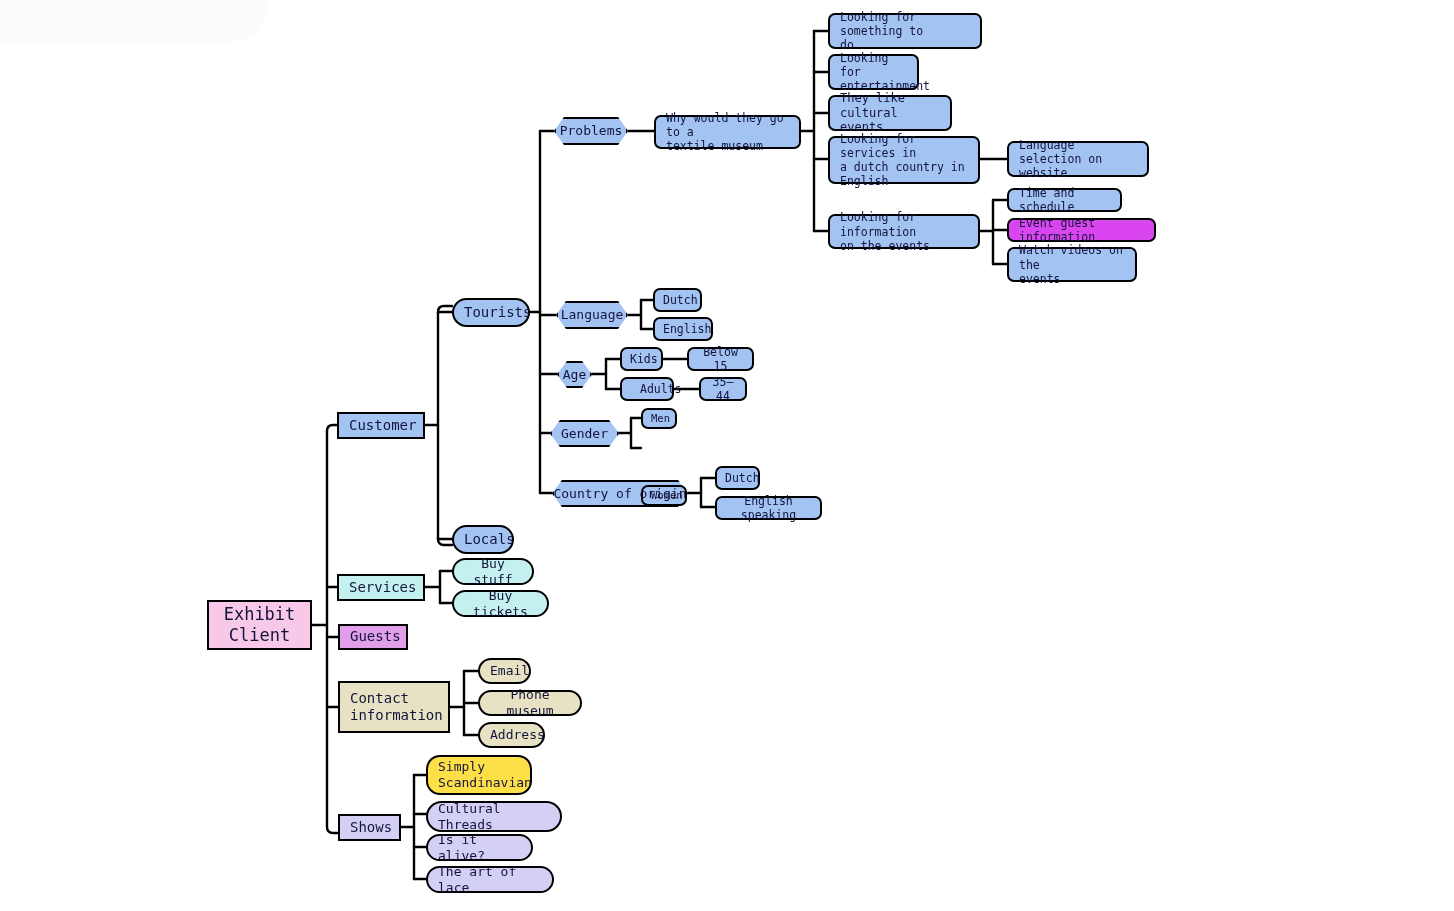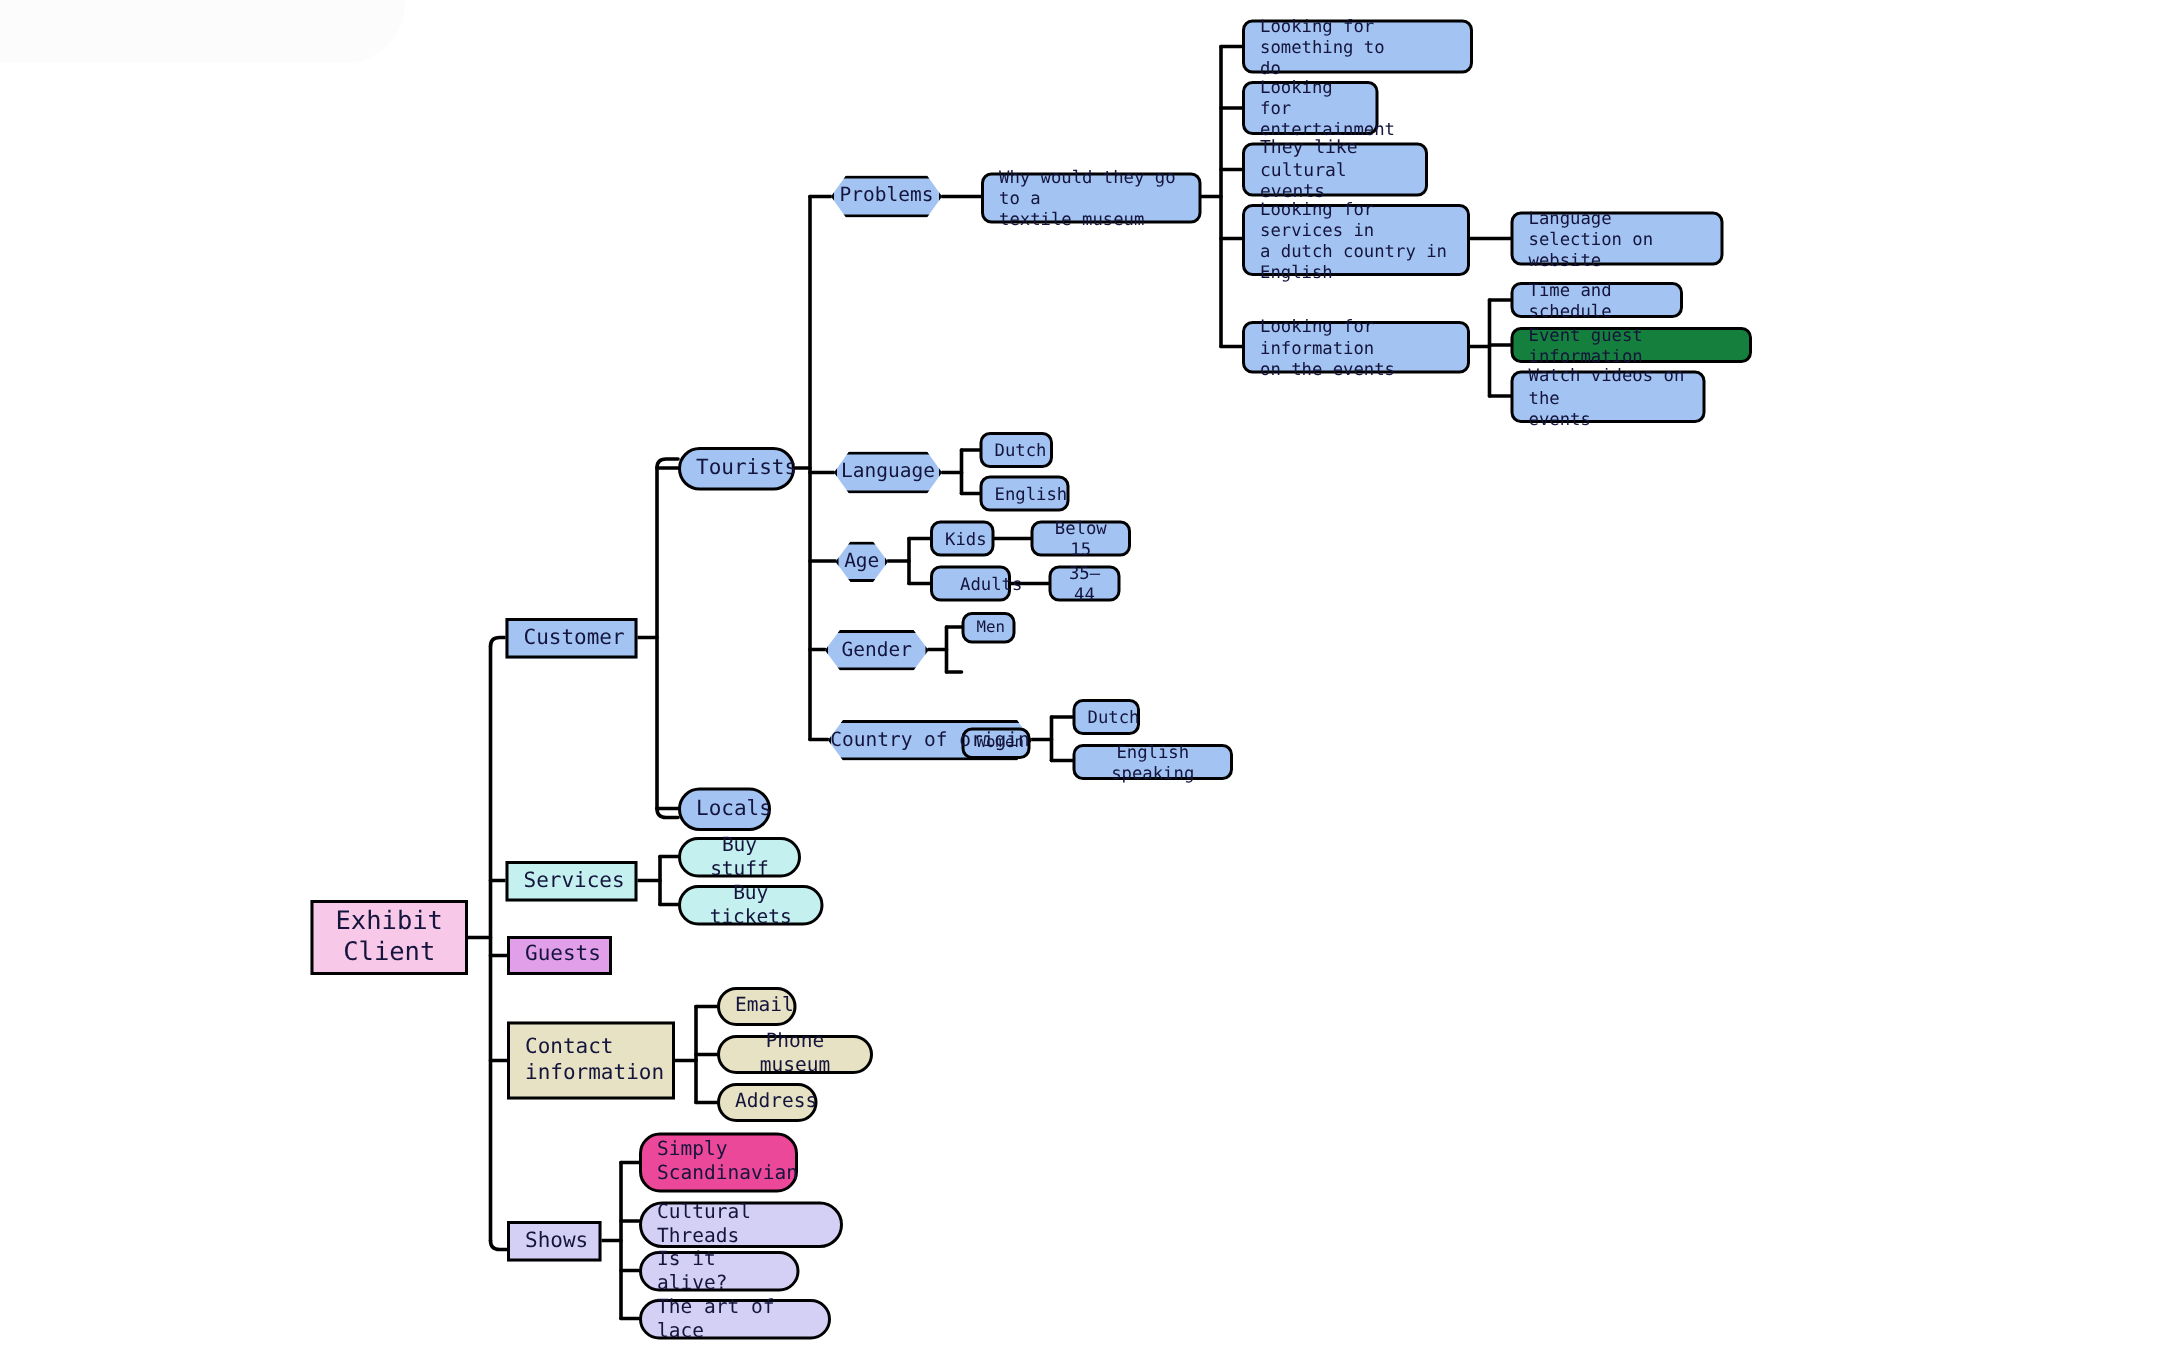--- a/index.html
+++ b/index.html
@@ -270,21 +270,21 @@
 
   <div class="node sh-round pad-lr" style="left:1007px; top:141px; width:142px; height:36px; background:#a3c4f3; font-size:11.5px;">
     <span class="lbl">Language selection on
 website</span>
   </div>
 
   <div class="node sh-round pad-lr" style="left:1007px; top:188px; width:115px; height:24px; background:#a3c4f3; font-size:11.5px;">
     <span class="lbl">Time and schedule</span>
   </div>
 
-  <div class="node sh-round pad-lr" style="left:1007px; top:218px; width:161px; height:24px; background:#15803d; font-size:11.5px;">
+  <div class="node sh-round pad-lr" style="left:1007px; top:218px; width:149px; height:24px; background:#d946ef; font-size:11.5px;">
     <span class="lbl">Event guest information</span>
   </div>
 
   <div class="node sh-round pad-lr" style="left:1007px; top:247px; width:130px; height:35px; background:#a3c4f3; font-size:11.5px;">
     <span class="lbl">Watch videos on the
 events</span>
   </div>
 
   <div class="node sh-round pad-tight" style="left:653px; top:288px; width:49px; height:24px; background:#a3c4f3; font-size:11.5px; justify-content:center;">
     <span class="lbl" style="text-align:center;">Dutch</span>
@@ -339,21 +339,21 @@
   </div>
 
   <div class="node sh-pill pad-lr" style="left:478px; top:690px; width:104px; height:26px; background:#e6e2c3; font-size:13px; justify-content:center;">
     <span class="lbl" style="text-align:center;">Phone museum</span>
   </div>
 
   <div class="node sh-pill pad-lr" style="left:478px; top:722px; width:67px; height:26px; background:#e6e2c3; font-size:13px; justify-content:center;">
     <span class="lbl" style="text-align:center;">Address</span>
   </div>
 
-  <div class="node sh-round pad-lr" style="left:426px; top:755px; width:106px; height:40px; background:#ec4899; font-size:13px; border-radius:14px;">
+  <div class="node sh-round pad-lr" style="left:426px; top:755px; width:106px; height:40px; background:#fde047; font-size:13px; border-radius:14px;">
     <span class="lbl">Simply
 Scandinavian</span>
   </div>
 
   <div class="node sh-pill pad-lr" style="left:426px; top:801px; width:136px; height:31px; background:#d4d0f5; font-size:13px;">
     <span class="lbl">Cultural Threads</span>
   </div>
 
   <div class="node sh-pill pad-lr" style="left:426px; top:834px; width:107px; height:27px; background:#d4d0f5; font-size:13px;">
     <span class="lbl">Is it alive?</span>

